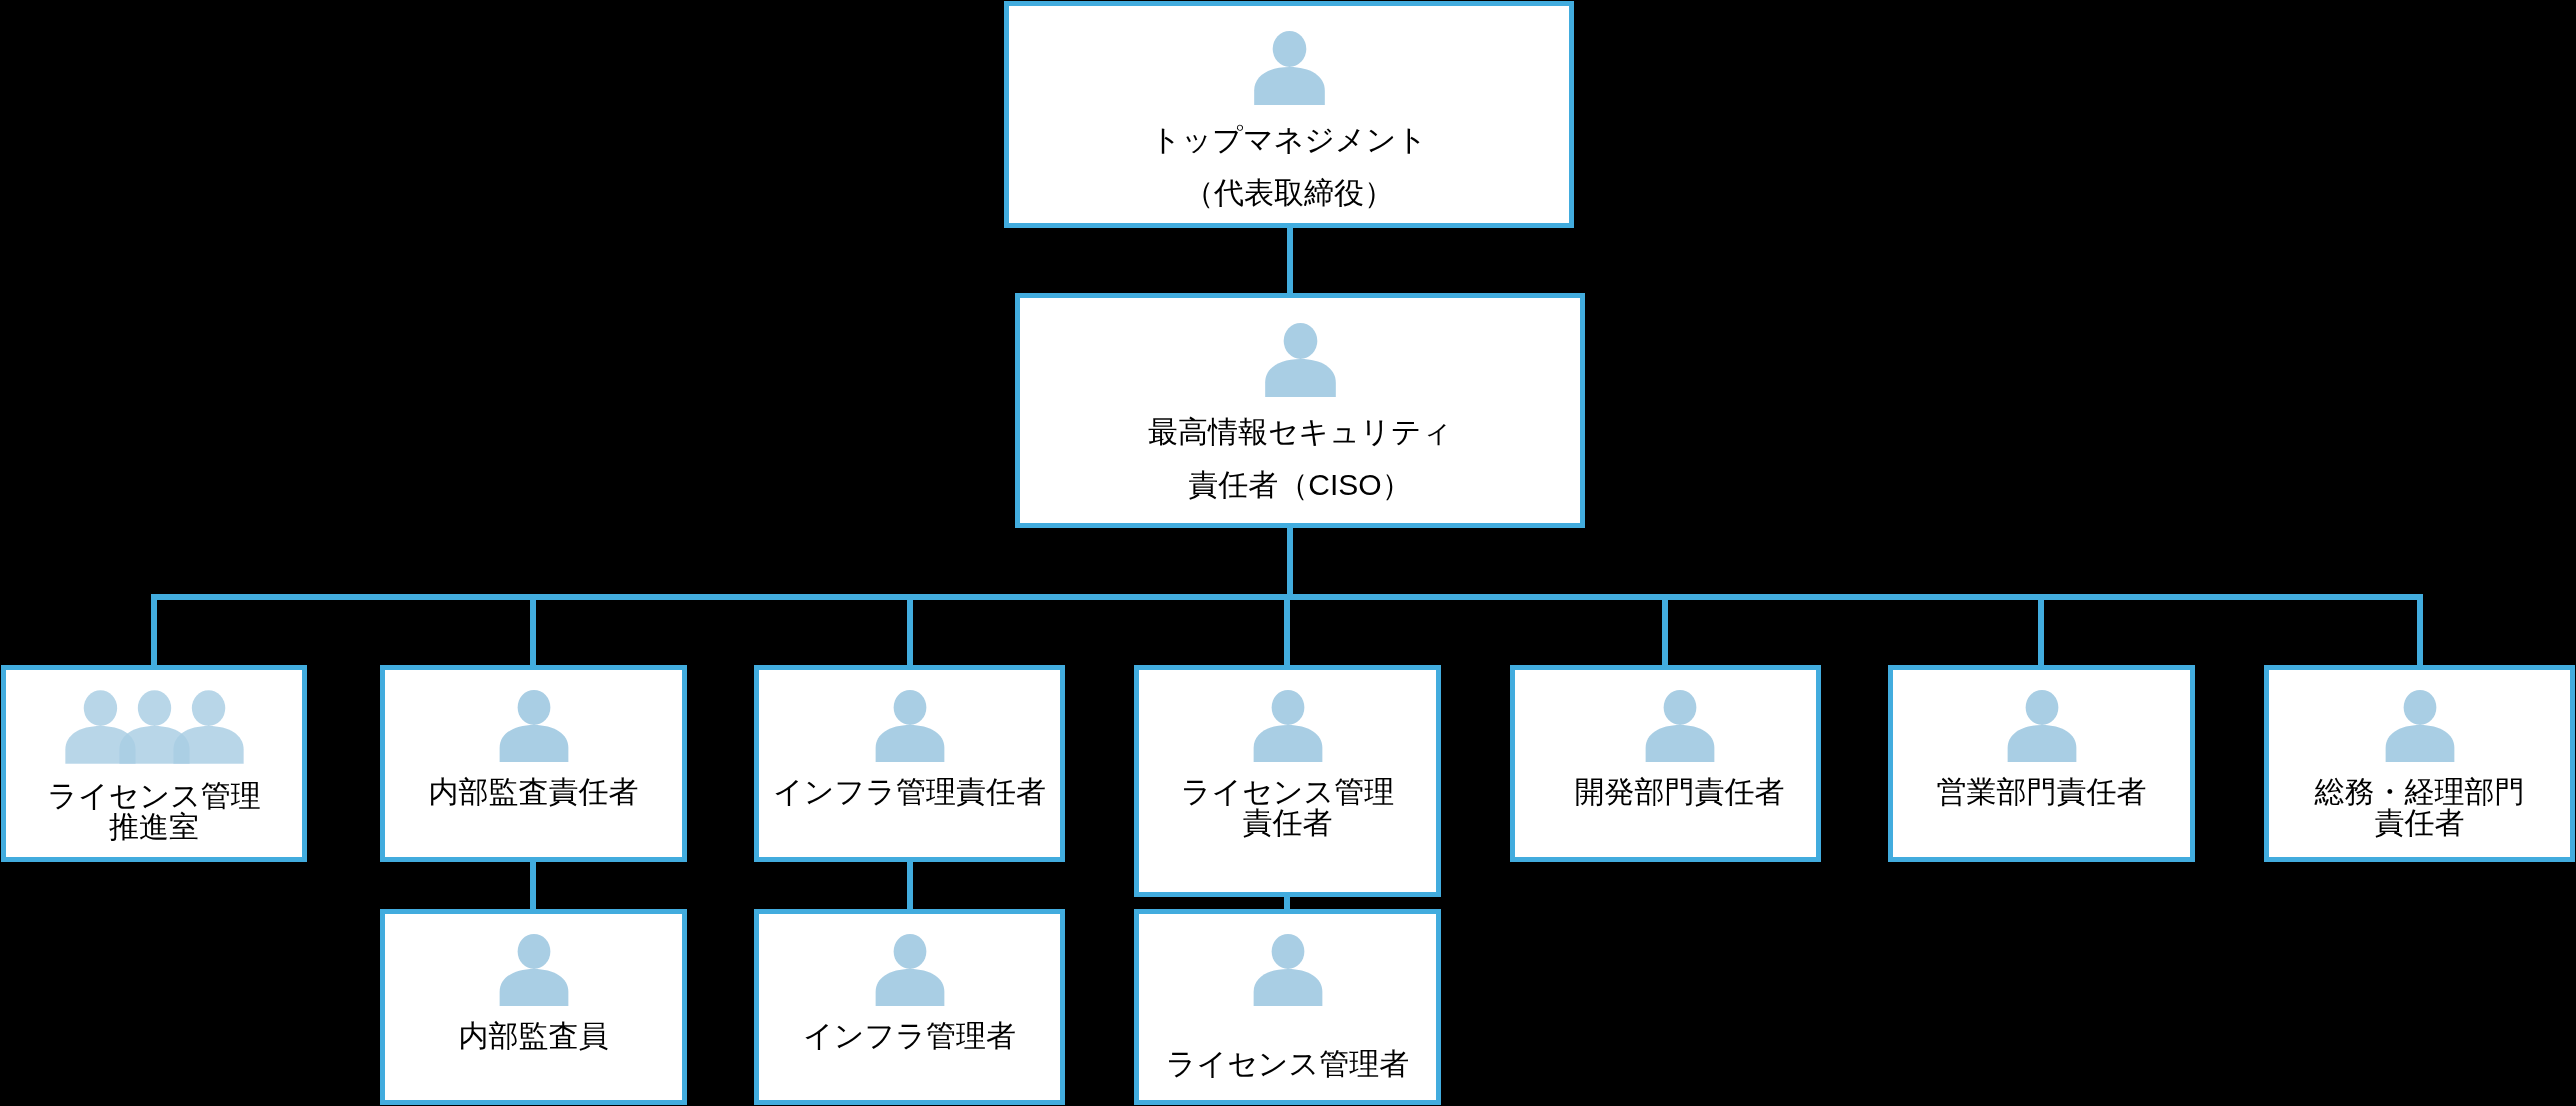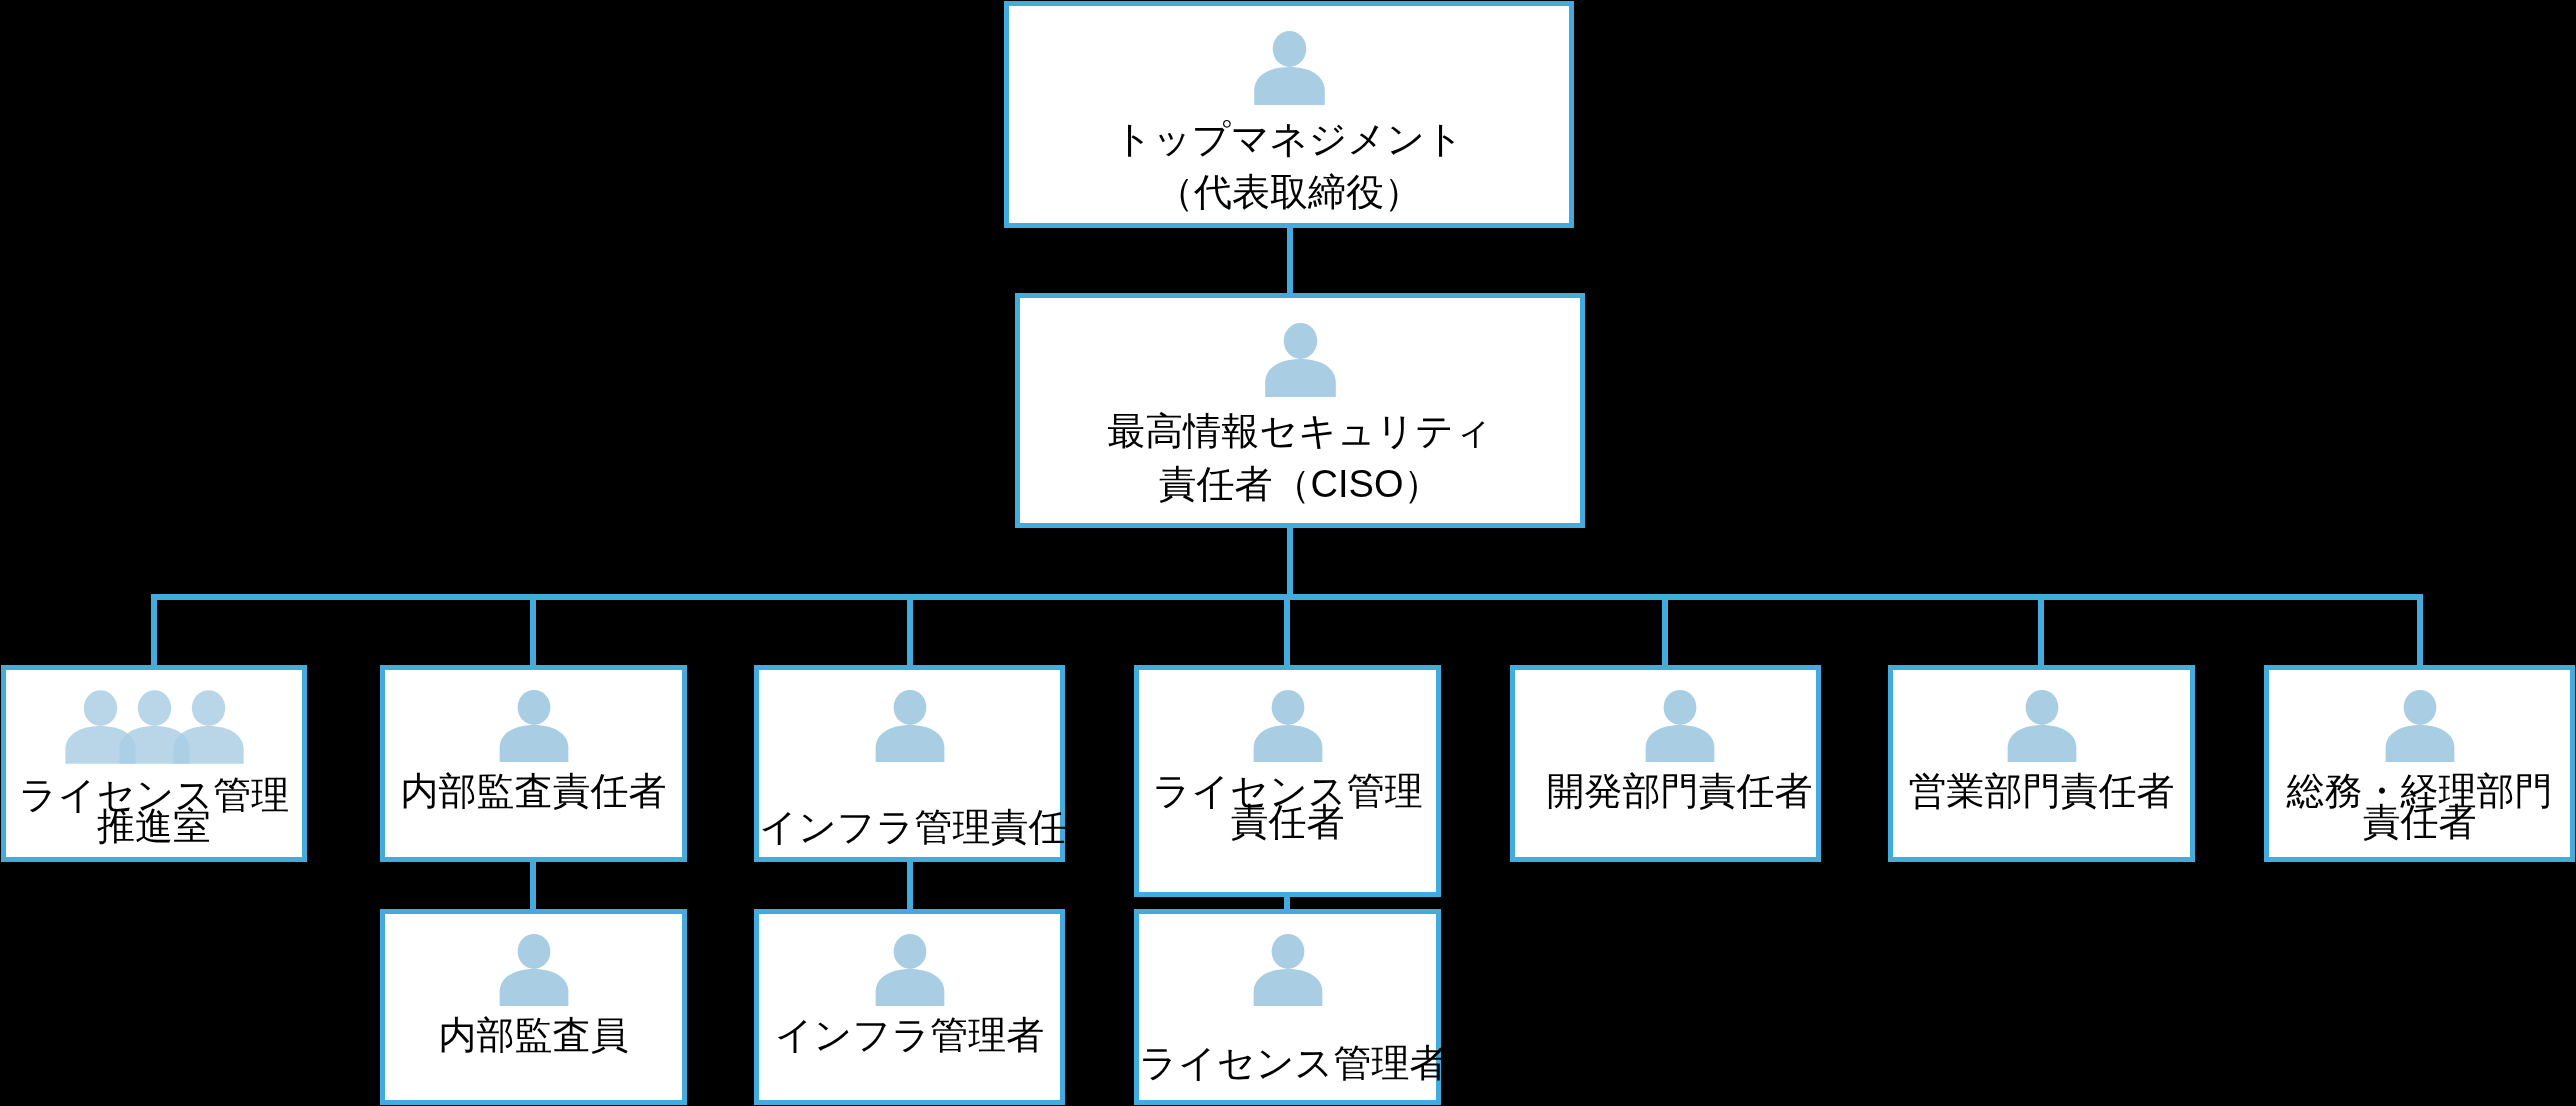--- a/index.html
+++ b/index.html
@@ -16,21 +16,21 @@
     border:5.6px solid #42ACDE;
     box-sizing:border-box;
     display:flex;
     flex-direction:column;
     align-items:center;
     color:#000;
   }
   .node .icon{flex:0 0 auto;display:block;}
   .node .label{
     text-align:center;
-    font-size:38px;
+    font-size:30px;
     white-space:nowrap;
     width:100%;
   }
   .node .label span{display:block;}
   
   .lv-big .icon{margin-top:25px;width:73px;height:74px;}
   .lv-big .label{margin-top:7.8px;line-height:53px;}
   
   .lv-small .icon{margin-top:20px;width:72px;height:72px;}
   .lv-small .icon.group{width:185px;height:78px;margin-top:18px;}
@@ -99,21 +99,21 @@
 
   <div class="node lv-small" style="left:380px;top:665px;width:307px;height:197px;">
     <svg class="icon" viewBox="0 0 130 132" fill="#A9CEE4">
         <use href="#person-shape"></use>
       </svg>
     <div class="label">
       <span>内部監査責任者</span>
     </div>
   </div>
 
-  <div class="node lv-small" style="left:754px;top:665px;width:311px;height:197px;gap:36px;">
+  <div class="node lv-small" style="left:754px;top:665px;width:311px;height:197px;">
     <svg class="icon" viewBox="0 0 130 132" fill="#A9CEE4">
         <use href="#person-shape"></use>
       </svg>
     <div class="label">
       <span>インフラ管理責任者</span>
     </div>
   </div>
 
   <div class="node lv-small" style="left:1134px;top:665px;width:307px;height:232px;">
     <svg class="icon" viewBox="0 0 130 132" fill="#A9CEE4">

